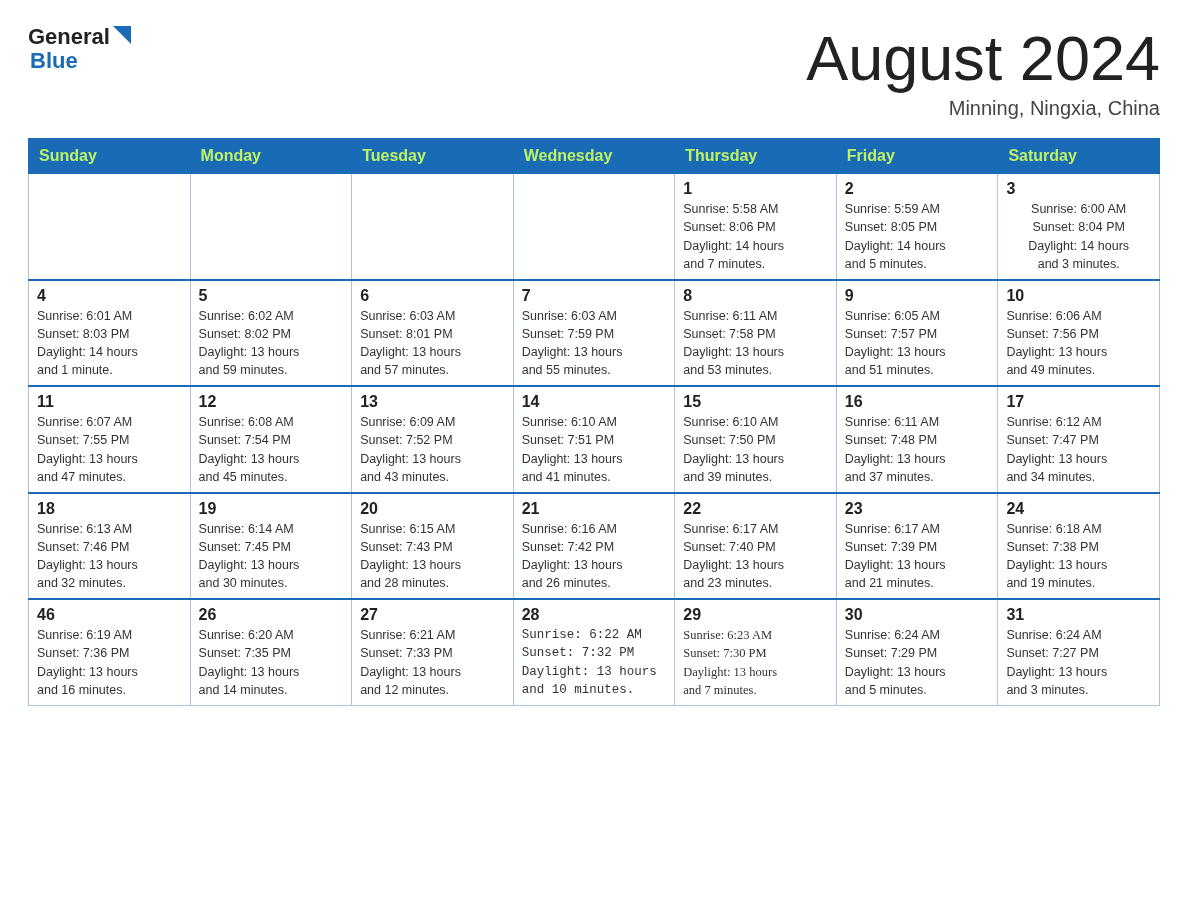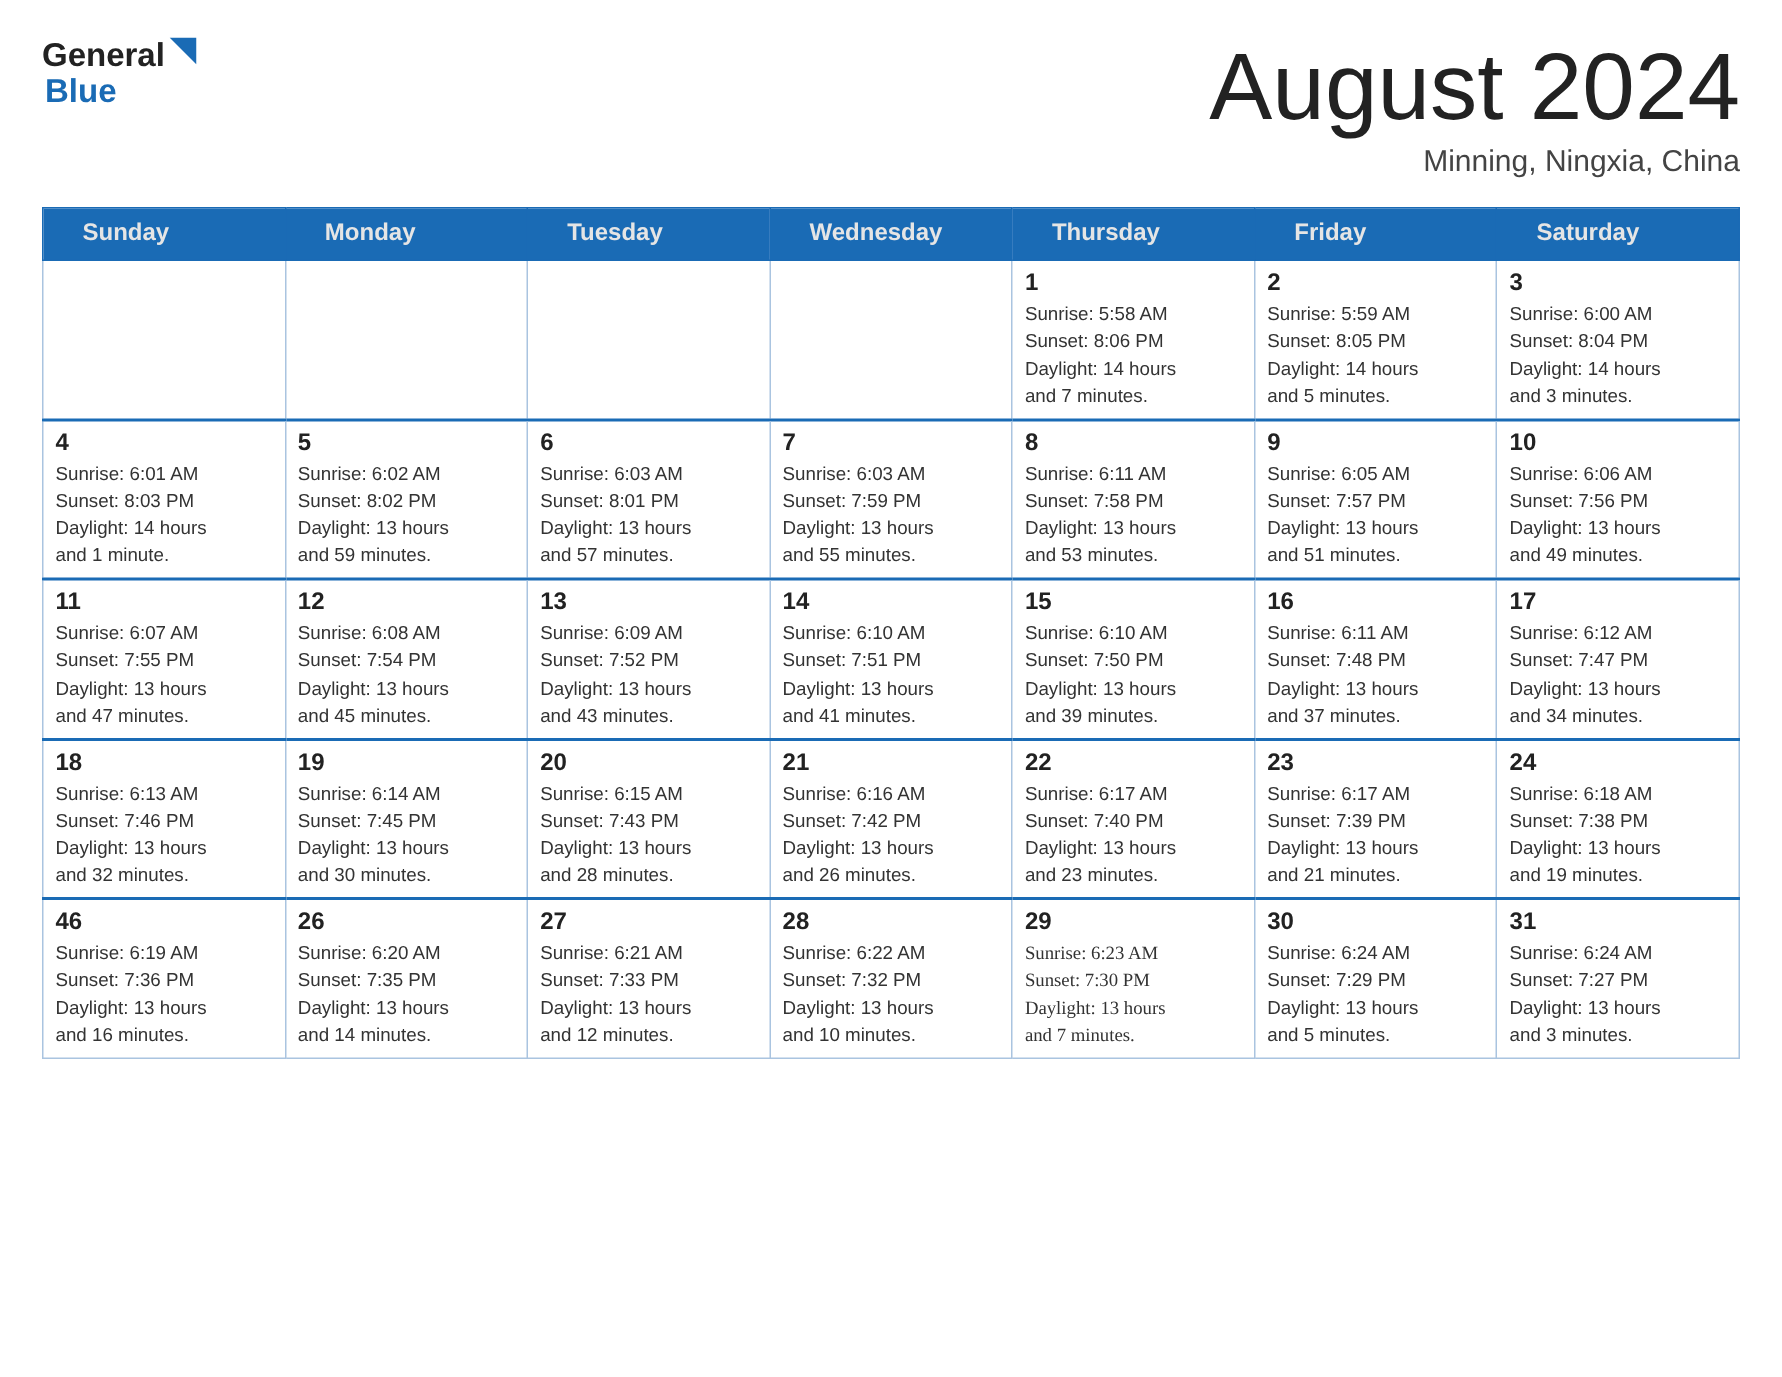--- a/index.html
+++ b/index.html
@@ -40,24 +40,24 @@
       color: #444;
       margin-top: 4px;
     }
     .calendar-table {
       width: 100%;
       border-collapse: collapse;
       border: 1.5px solid #1a6bb5;
     }
     .calendar-table th {
       background: #1a6bb5;
-      color: #e5e5e5;
+      color: #bef264;
       font-size: 16px;
       font-weight: bold;
-      padding: 8px 26px;
+      padding: 8px 10px;
       text-align: left;
       border: 1px solid #1a6bb5;
     }
     .calendar-table td {
       vertical-align: top;
       padding: 6px 8px;
       border: 1px solid #aac4e0;
       width: calc(100% / 7);
       min-height: 90px;
       font-size: 13px;
@@ -147,21 +147,21 @@
         </td>
         <td>
           <span class="day-number">2</span>
           <div class="day-info" style="white-space: pre-line;">Sunrise: 5:59 AM
 Sunset: 8:05 PM
 Daylight: 14 hours
 and 5 minutes.</div>
         </td>
         <td>
           <span class="day-number">3</span>
-          <div class="day-info" style="white-space: pre-line;">Sunrise: 6:00 AM
+          <div class="day-info" style="white-space: pre-line; text-align: center;">Sunrise: 6:00 AM
 Sunset: 8:04 PM
 Daylight: 14 hours
 and 3 minutes.</div>
         </td>
       </tr>
       <tr class="row-divider">
         <td>
           <span class="day-number">4</span>
           <div class="day-info" style="white-space: pre-line;">Sunrise: 6:01 AM
 Sunset: 8:03 PM
@@ -330,21 +330,21 @@
         </td>
         <td>
           <span class="day-number">27</span>
           <div class="day-info" style="white-space: pre-line;">Sunrise: 6:21 AM
 Sunset: 7:33 PM
 Daylight: 13 hours
 and 12 minutes.</div>
         </td>
         <td>
           <span class="day-number">28</span>
-          <div class="day-info" style="white-space: pre-line;">Sunrise: 6:22 AM
+          <div class="day-info" style="white-space: pre-line; font-family: Liberation Mono, monospace;">Sunrise: 6:22 AM
 Sunset: 7:32 PM
 Daylight: 13 hours
 and 10 minutes.</div>
         </td>
         <td>
           <span class="day-number">29</span>
           <div class="day-info" style="white-space: pre-line; font-family: Liberation Serif, serif;">Sunrise: 6:23 AM
 Sunset: 7:30 PM
 Daylight: 13 hours
 and 7 minutes.</div>

